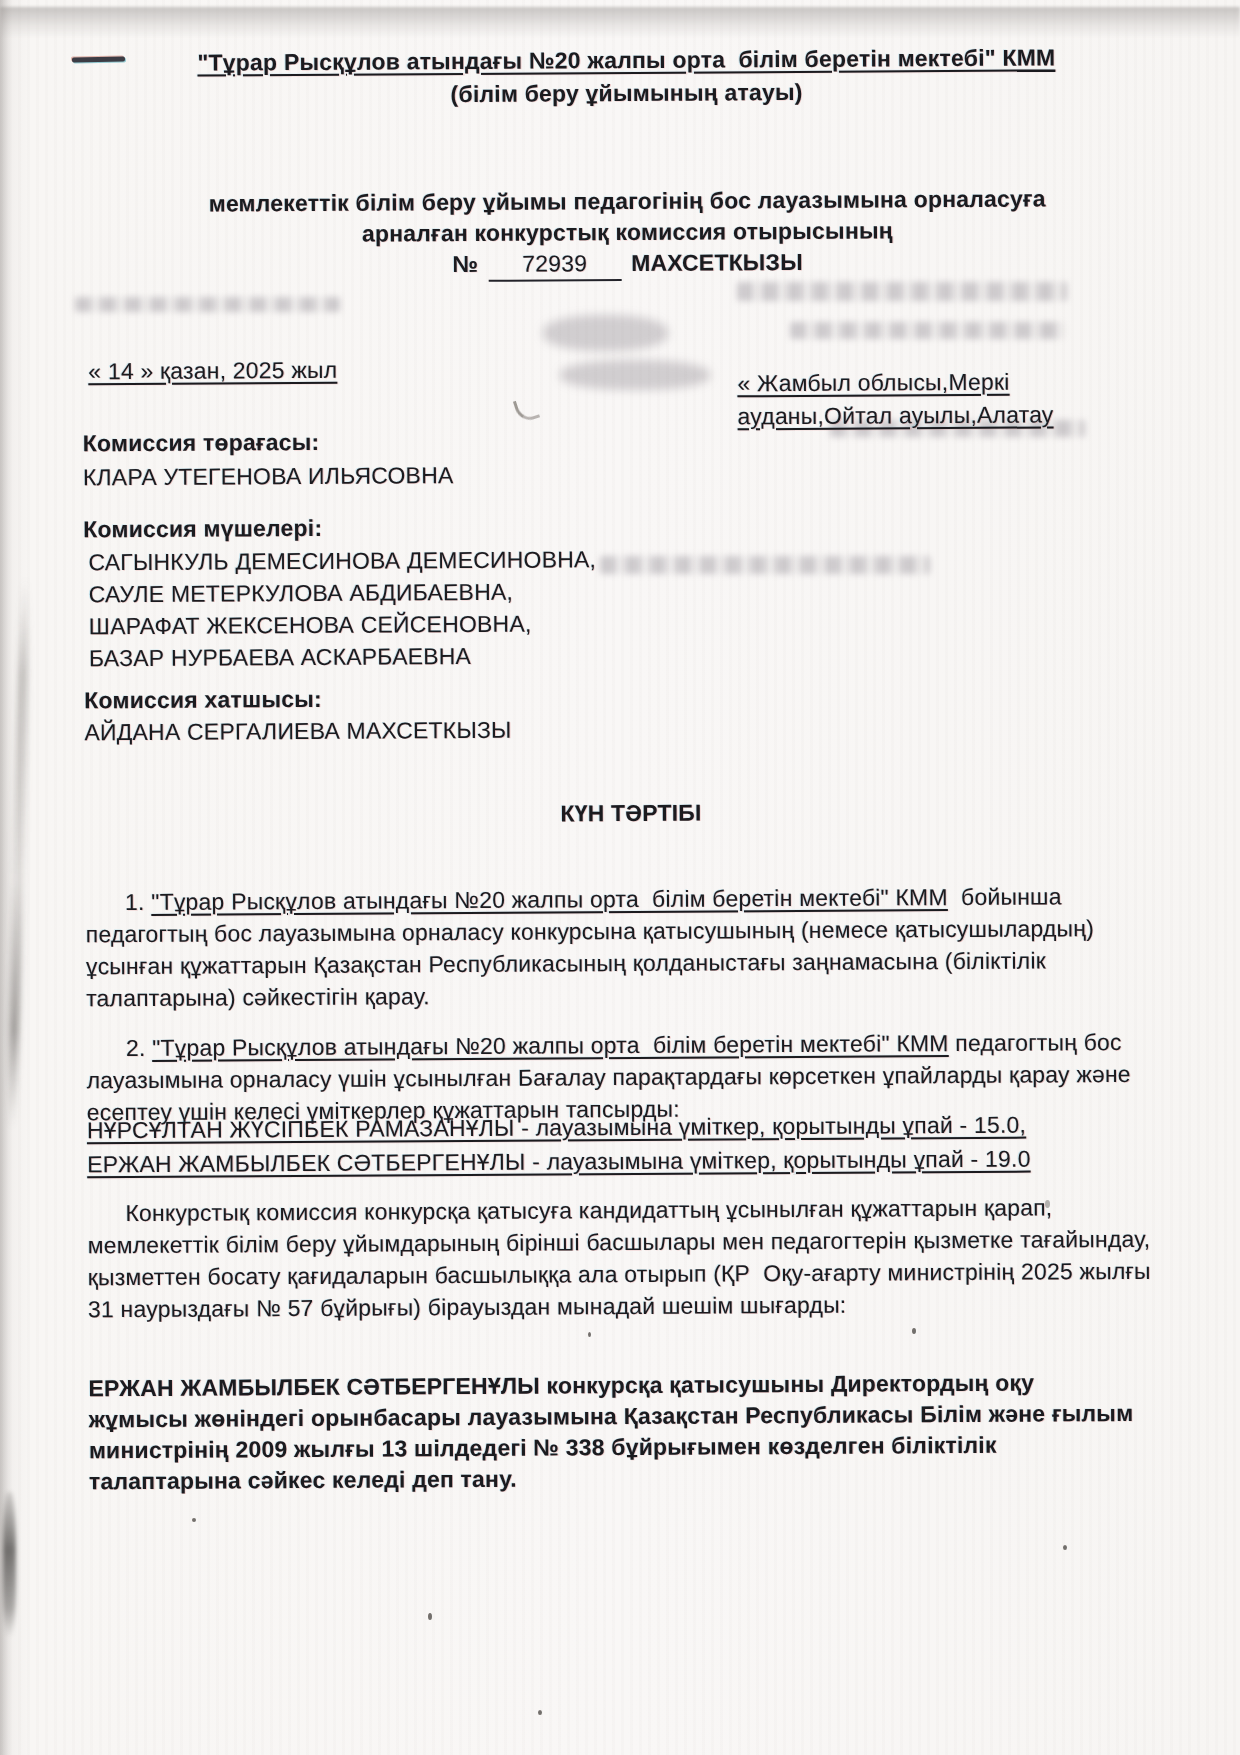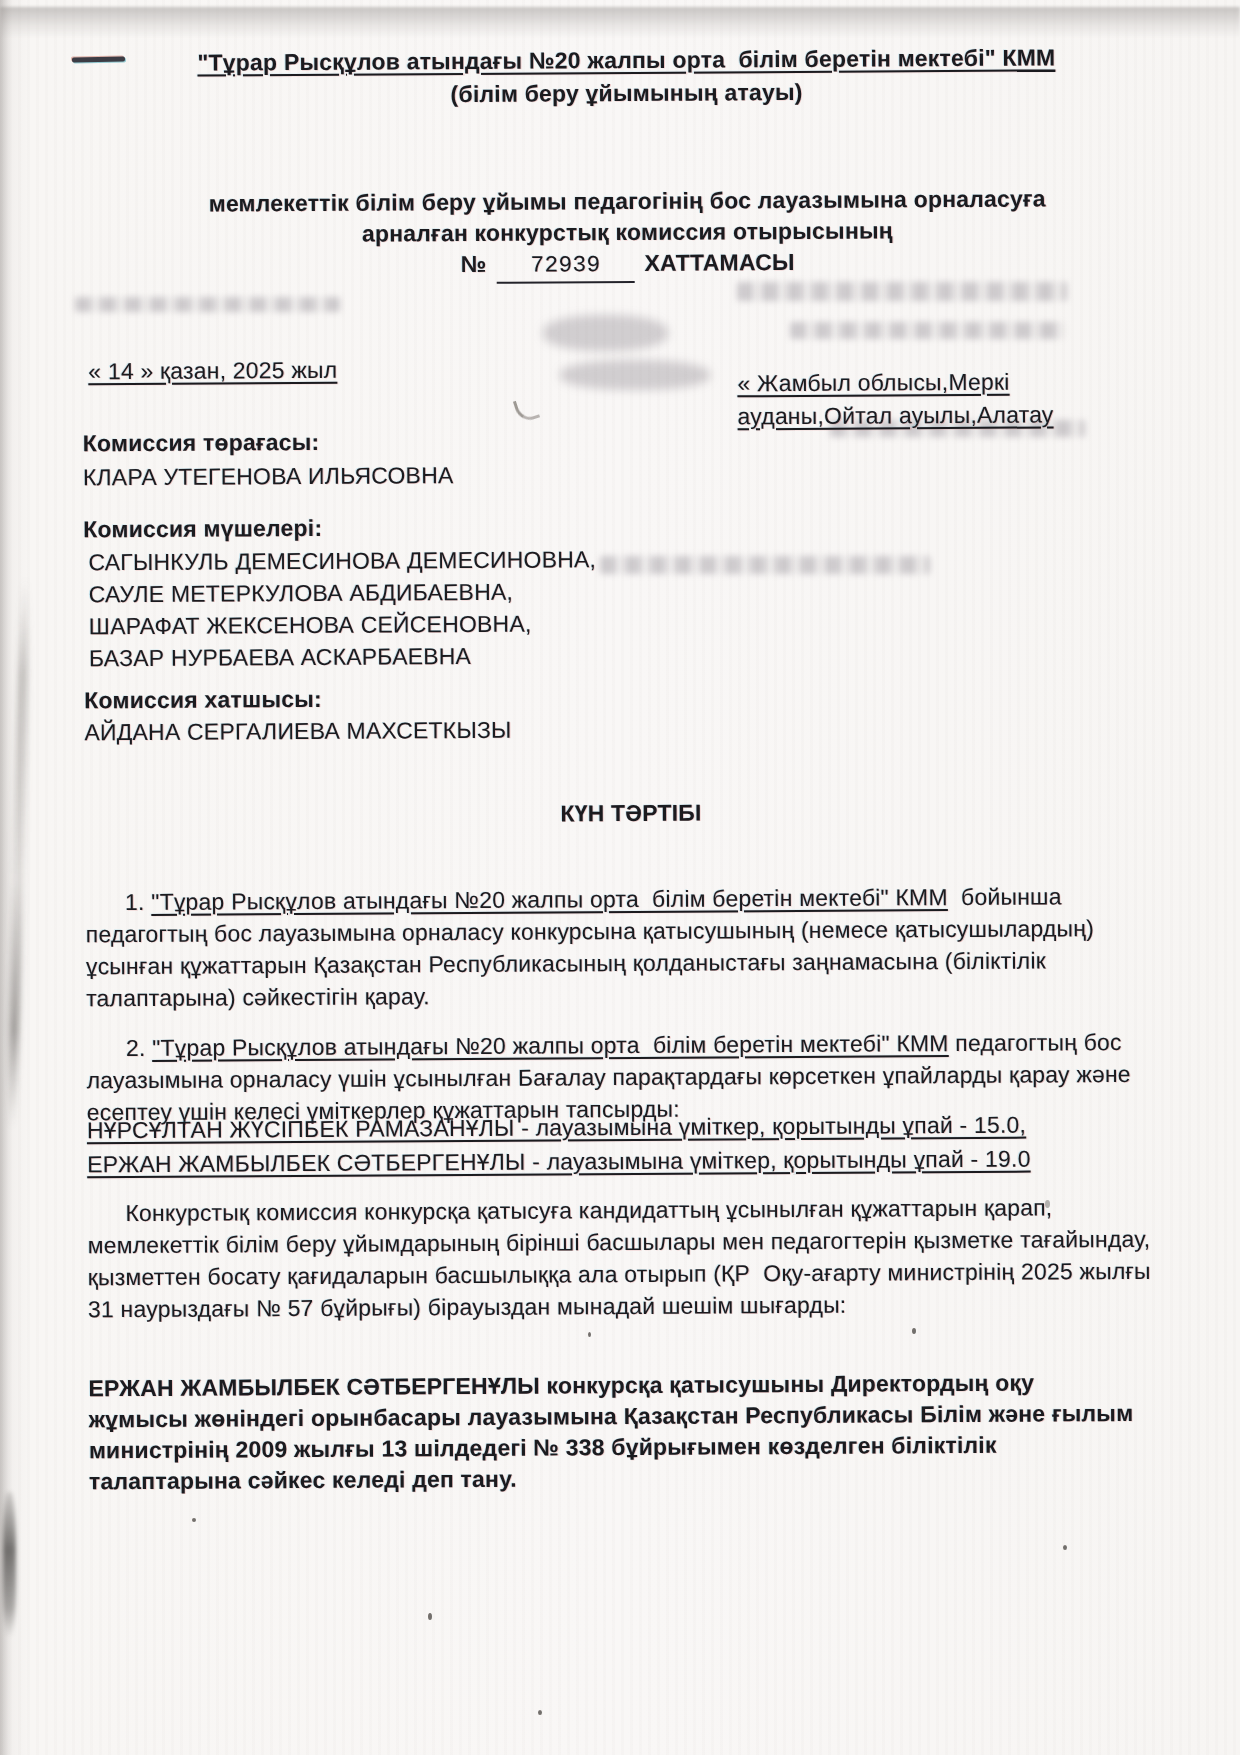--- a/index.html
+++ b/index.html
@@ -37,21 +37,21 @@
   
   .content{position:absolute;left:80px;top:0;width:1092px;height:1755px;
     transform:rotate(-0.35deg);transform-origin:50% 0;
     font-size:23px;line-height:32px;letter-spacing:.2px;
     text-shadow:.8px .4px 0 rgba(200,40,40,.22), -.8px -.4px 0 rgba(40,170,215,.22);}
   .abs{position:absolute;left:0;width:100%;}
   .b{font-weight:bold;}
   .ctr{text-align:center;}
   .u{text-decoration:underline;text-decoration-thickness:2px;text-underline-offset:4px;}
   .par{white-space:pre-wrap;text-indent:38px;}
-  .num-box{display:inline-block;border-bottom:2.5px solid #23232a;padding:0 34px;margin:0 10px;font-weight:normal;font-family:Liberation Mono, monospace;}
+  .num-box{display:inline-block;border-bottom:2.5px solid #23232a;padding:0 34px;margin:0 10px;font-weight:normal;}
 </style>
 </head>
 <body>
 
 <div class="page">
 
   <div class="top-band"></div>
   <div class="left-band"></div>
   <div class="streak-a"></div>
   <div class="streak-b"></div>
@@ -78,21 +78,21 @@
 
     <div class="abs ctr b" style="top:44px;line-height:33px;">
       <div class="u" style="white-space:pre;">"Тұрар Рысқұлов атындағы №20 жалпы орта  білім беретін мектебі" КММ</div>
       <div>(білім беру ұйымының атауы)</div>
     </div>
 
     <div class="abs ctr b" style="top:186px;line-height:31px;">
       <div>мемлекеттік білім беру ұйымы педагогінің бос лауазымына орналасуға</div>
       <div>арналған конкурстық комиссия отырысының</div>
       <div>
-        <span>№</span><span class="num-box">72939</span><span>ХАТТАМАСЫ</span>
+        <span>№</span><span class="num-box">72939</span><span>МАХСЕТКЫЗЫ</span>
       </div>
     </div>
 
     <div class="abs u" style="top:352px;left:6px;width:400px;">« 14 » қазан, 2025 жыл</div>
 
     <div class="abs" style="top:368px;left:655px;width:360px;line-height:33px;">
       <div class="u">« Жамбыл облысы,Меркі</div>
       <div class="u">ауданы,Ойтал ауылы,Алатау</div>
     </div>
 

